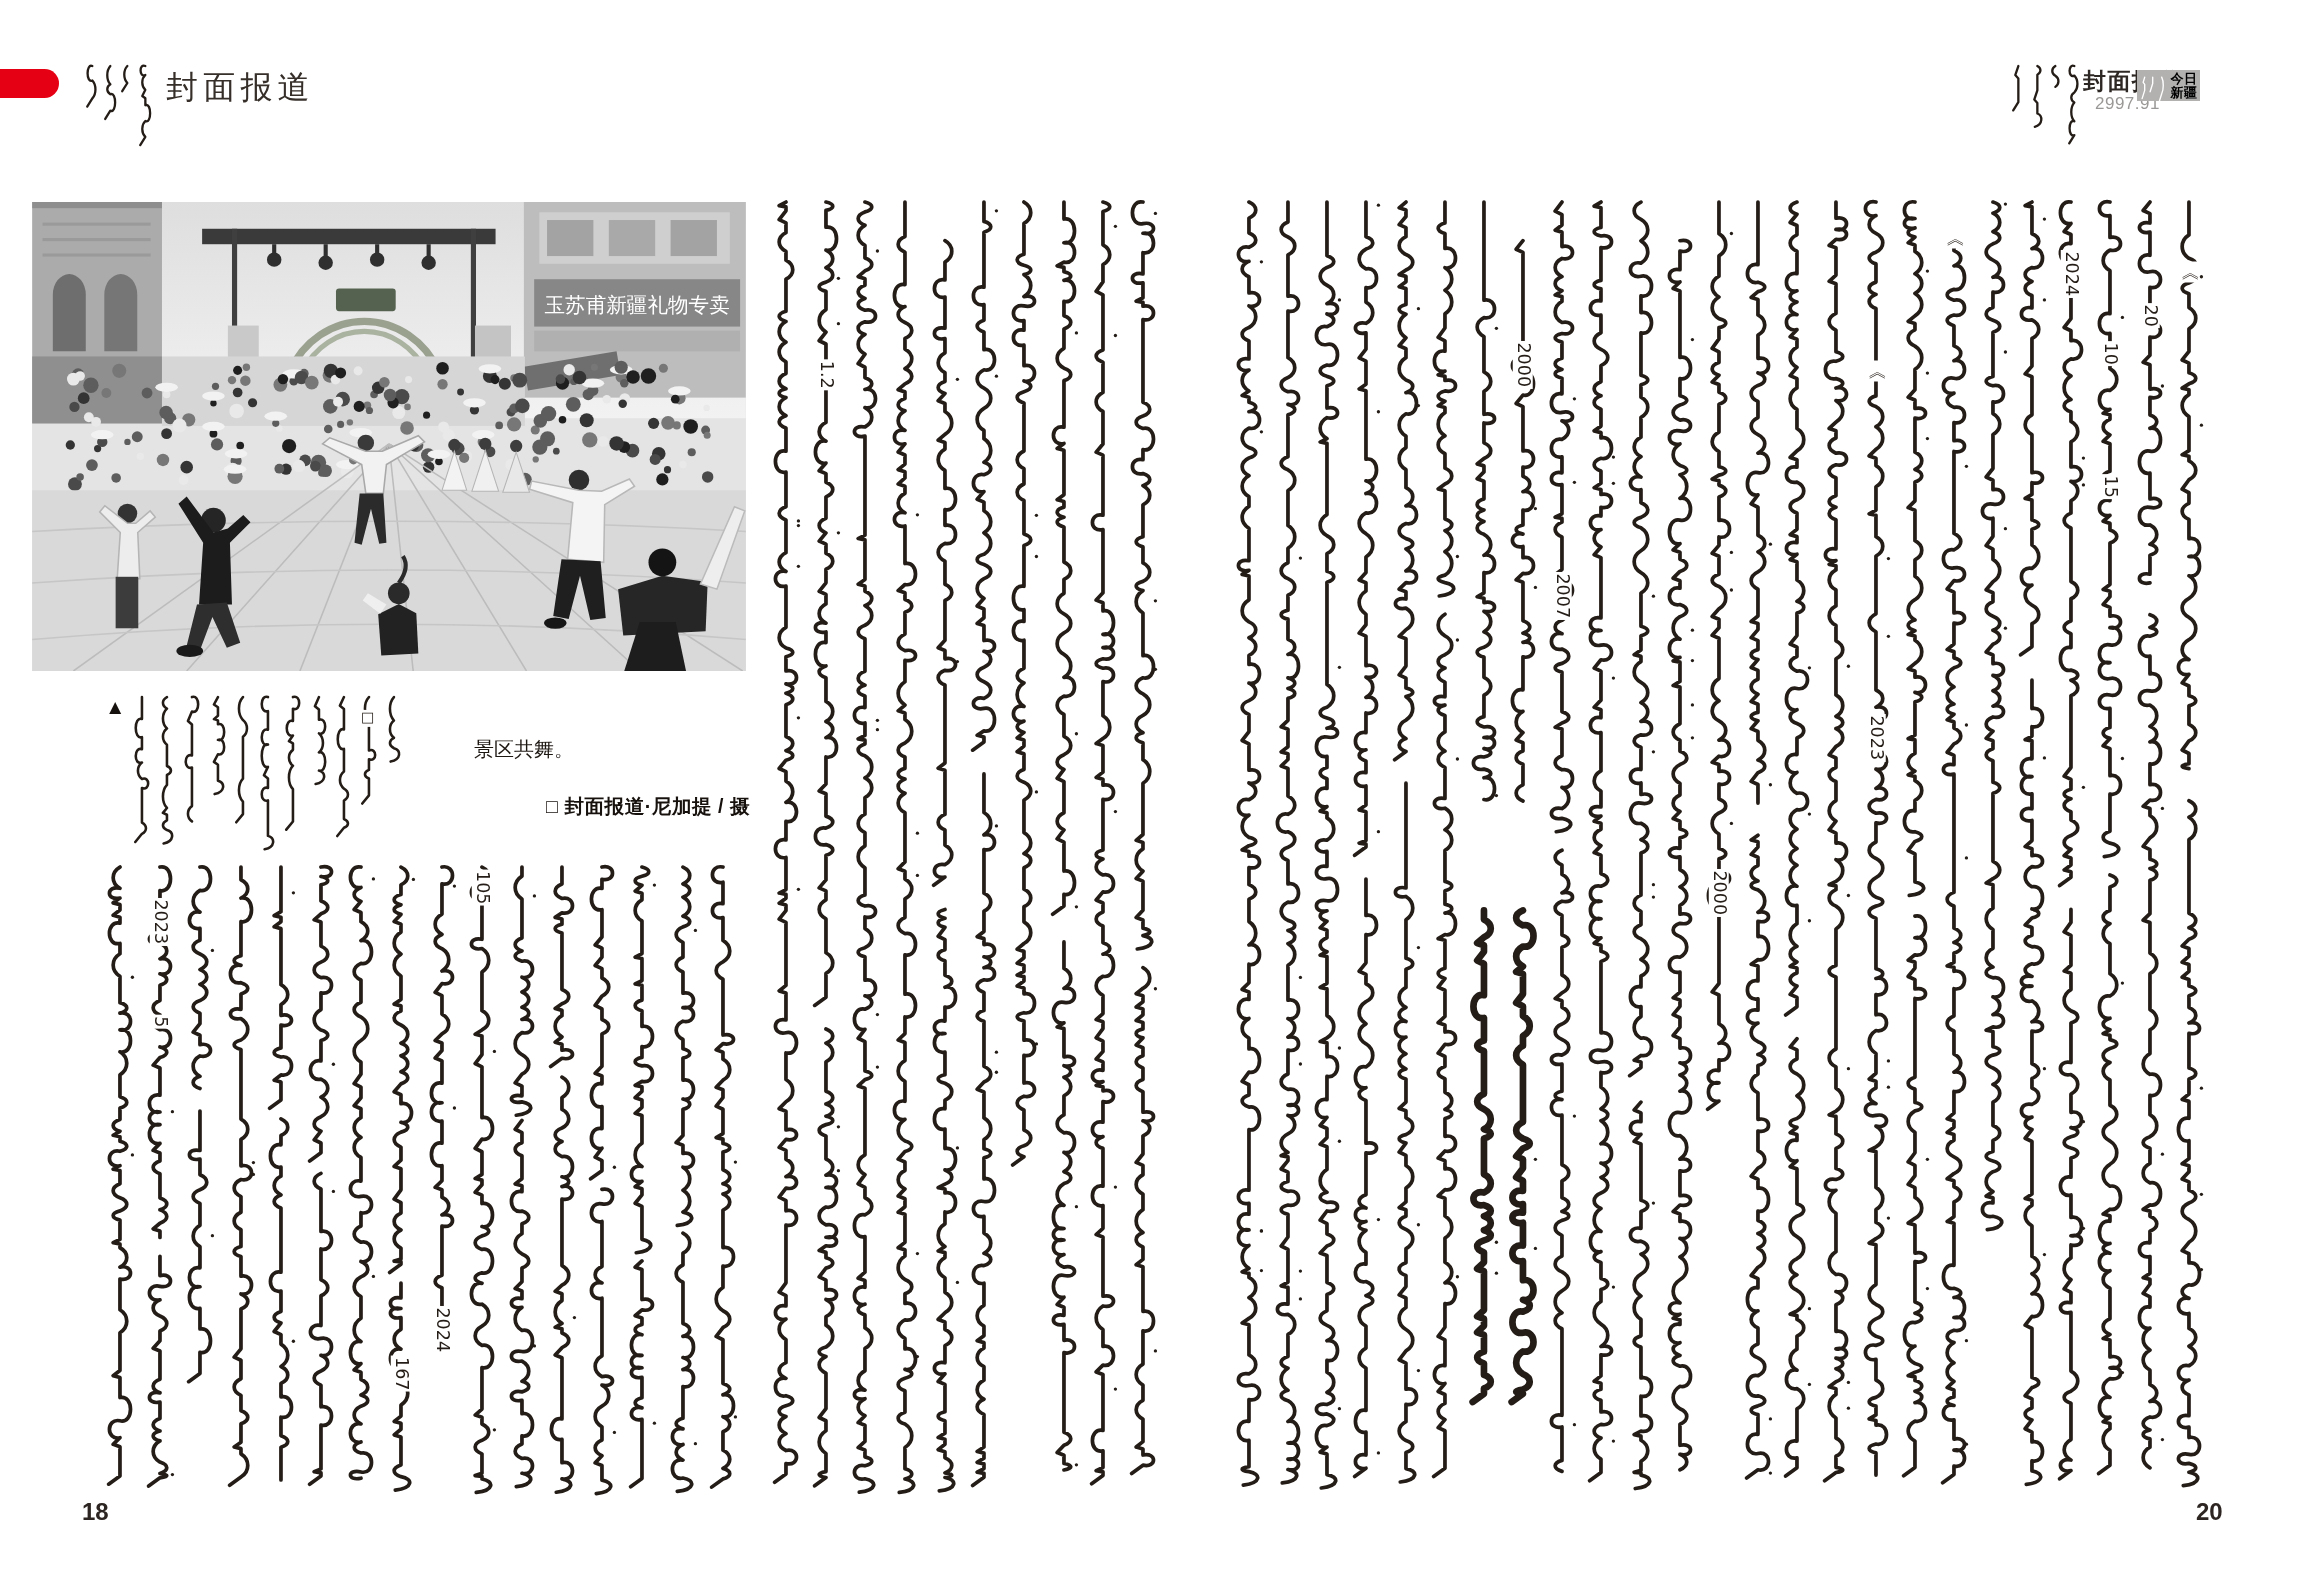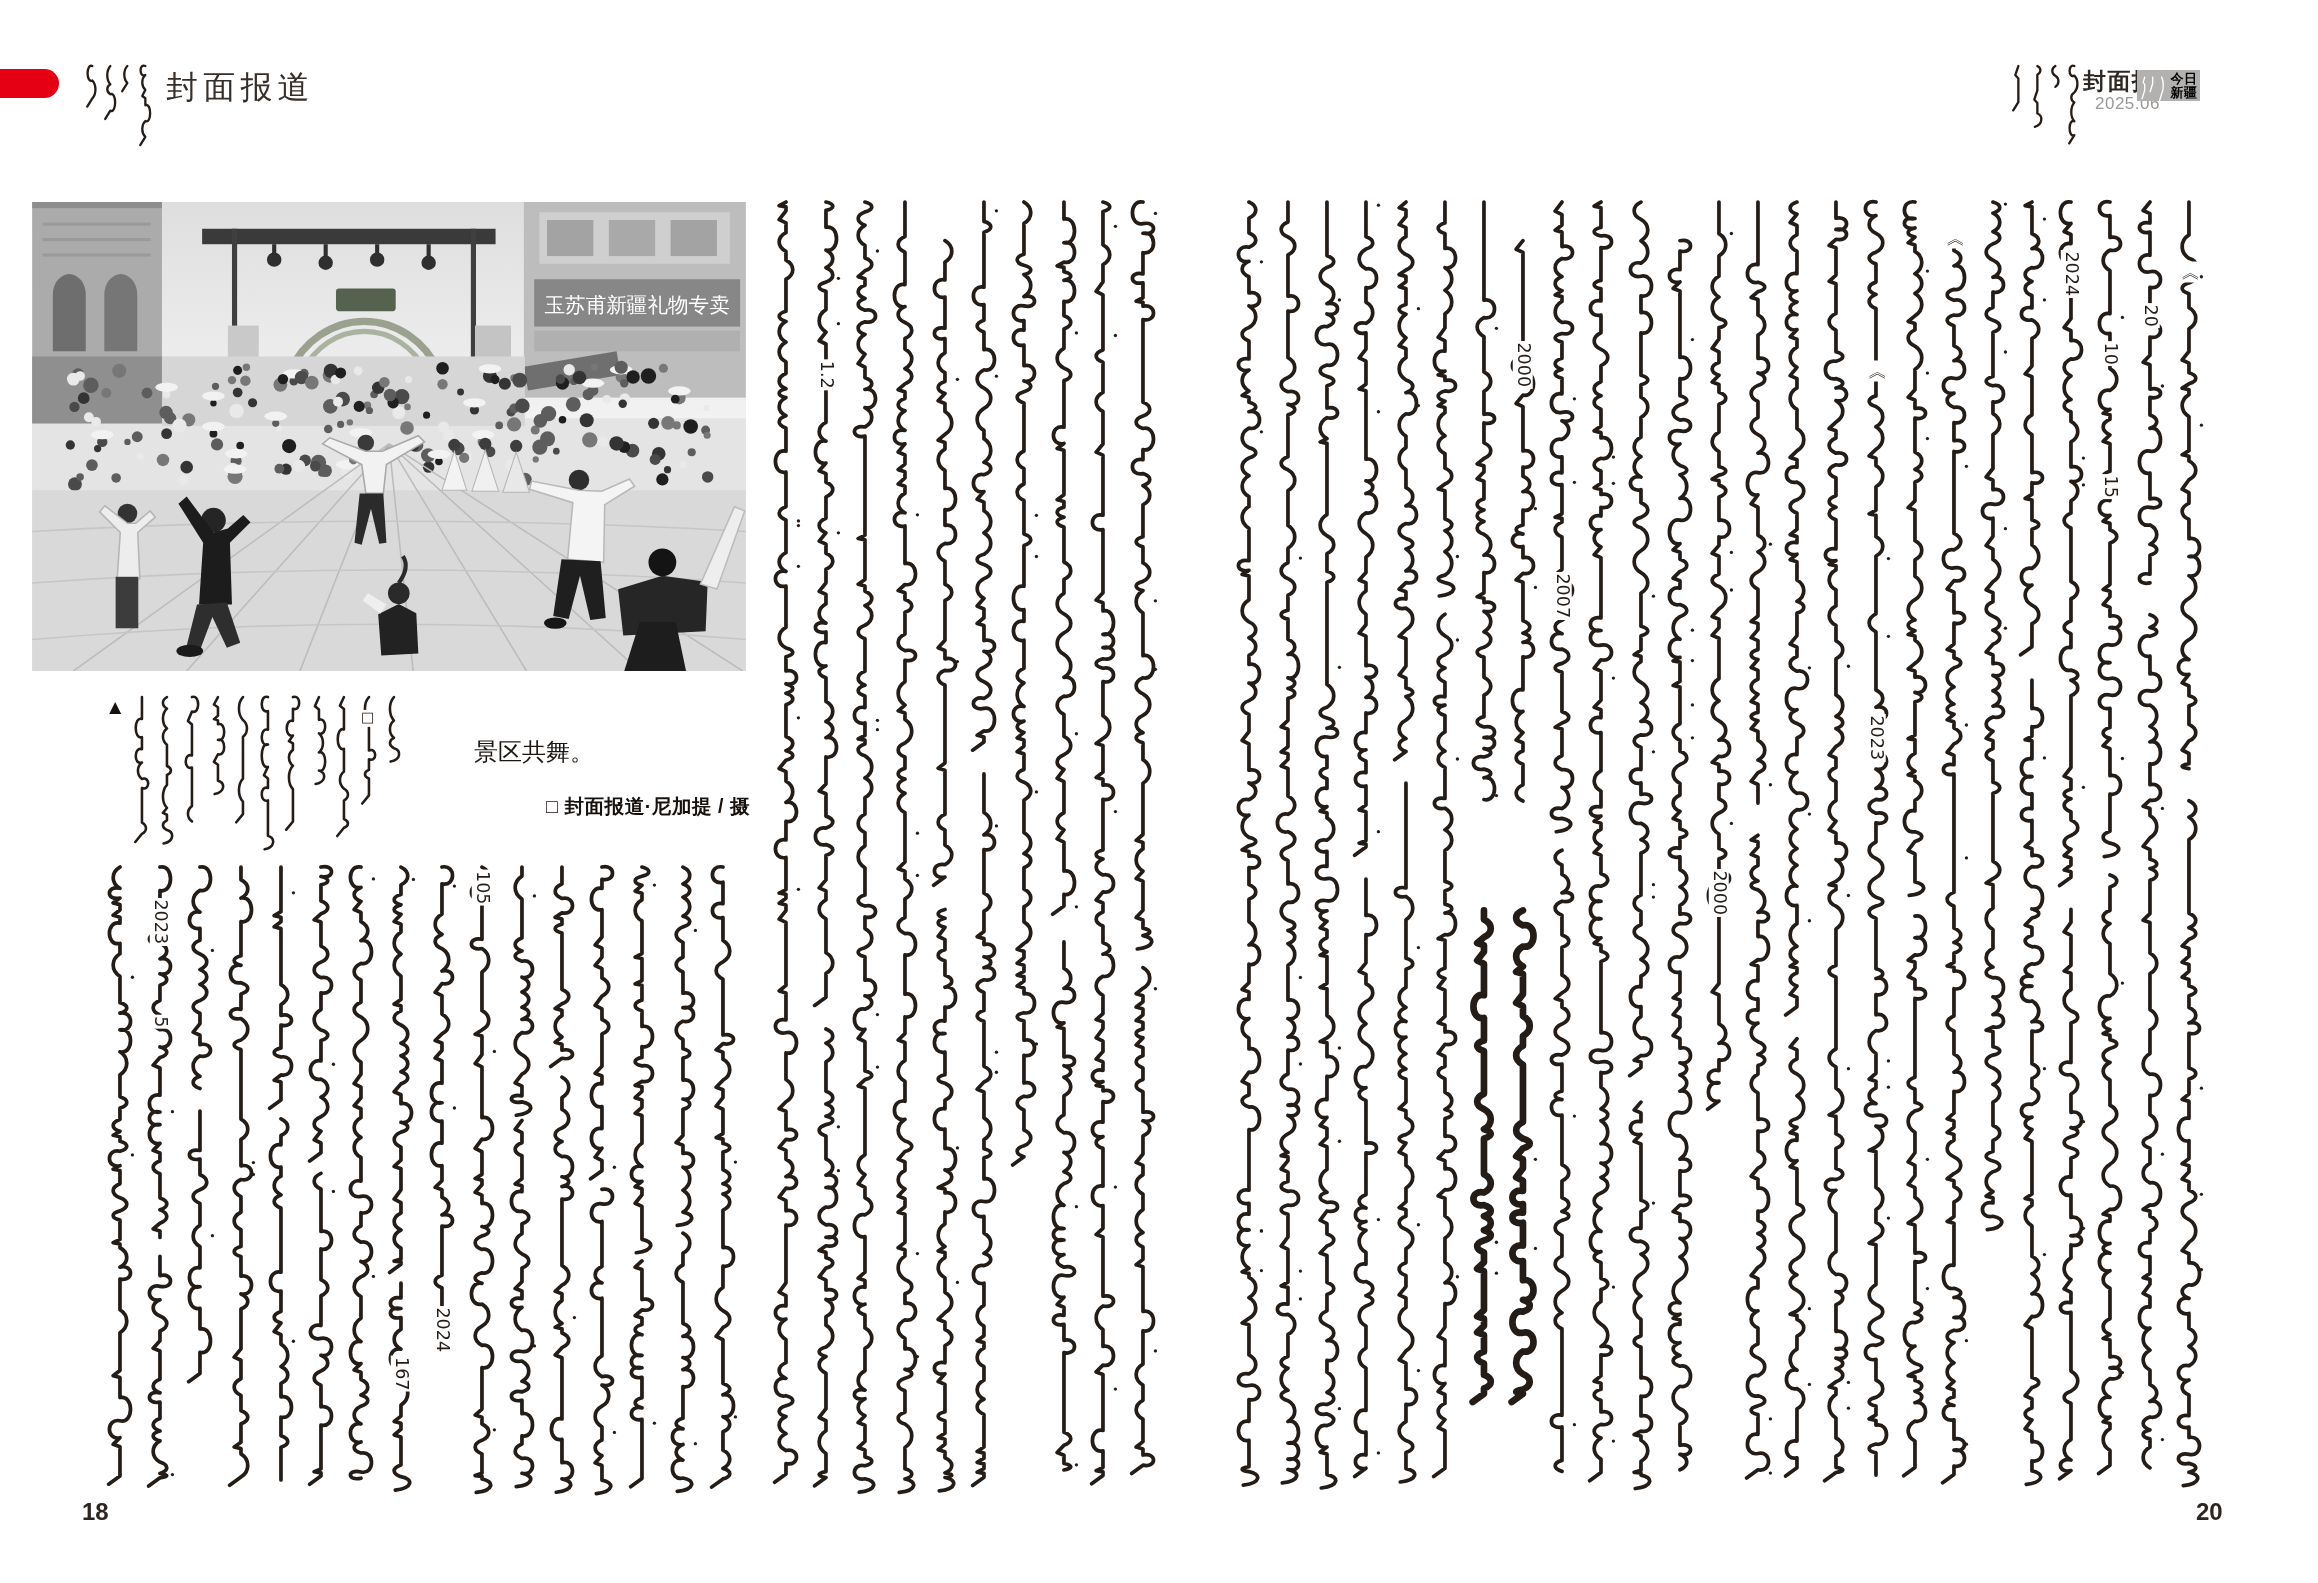--- a/index.html
+++ b/index.html
@@ -17,21 +17,21 @@
   .logo-cn{position:absolute;left:32px;top:2.1px;width:30px;font-size:13px;line-height:14px;
            color:#000000;font-weight:bold;letter-spacing:0.5px;text-align:center;}
   
   .photo{position:absolute;left:32px;top:202px;width:714px;height:469px;background:#e9e9e9;overflow:hidden;}
   .photo svg{display:block;}
   
   .cap-triangle{position:absolute;left:105px;top:695px;font-size:20.6px;color:#17110d;}
   .cap-cn-1{position:absolute;left:474px;top:697px;width:281px;font-family:"Liberation Serif",serif;
             font-size:20px;color:#1d1712;letter-spacing:0.5px;}
   .cap-cn-2{position:absolute;left:474px;top:736px;width:281px;font-family:Liberation Serif, serif;
-            font-size:24px;color:#1d1712;}
+            font-size:20px;color:#1d1712;}
   .cap-credit{position:absolute;left:495px;top:793px;width:255px;font-size:19.6px;font-weight:bold;
               color:#17110d;text-align:right;letter-spacing:0.5px;}
   
   .script-block{position:absolute;}
   .script-col{position:absolute;}
   .script-col svg{position:absolute;left:0;top:0;overflow:visible;}
   .token{position:absolute;left:50%;transform:translateX(-50%) rotate(90deg);transform-origin:center;
          font-family:"DejaVu Sans",sans-serif;font-size:17.5px;color:#241c16;background:#fff;
          line-height:1;padding:1px 1.5px;white-space:nowrap;}
   
@@ -41,21 +41,21 @@
 </style>
 </head>
 <body>
 
 <div class="page">
 
   <span class="red-pill"></span>
   <div class="hdr-cn-left">封面报道</div>
 
   <div class="hdr-cn-right">封面报道</div>
-  <div class="hdr-issue">2025.06</div>
+  <div class="hdr-issue">2997.91</div>
   <div class="logo-box">
     <div class="logo-cn">
       <span>今日</span><br>
       <span>新疆</span>
     </div>
   </div>
 
   <figure class="photo" style="margin:0">
     <svg width="714" height="469" viewBox="0 0 1386 911">
       <defs>

